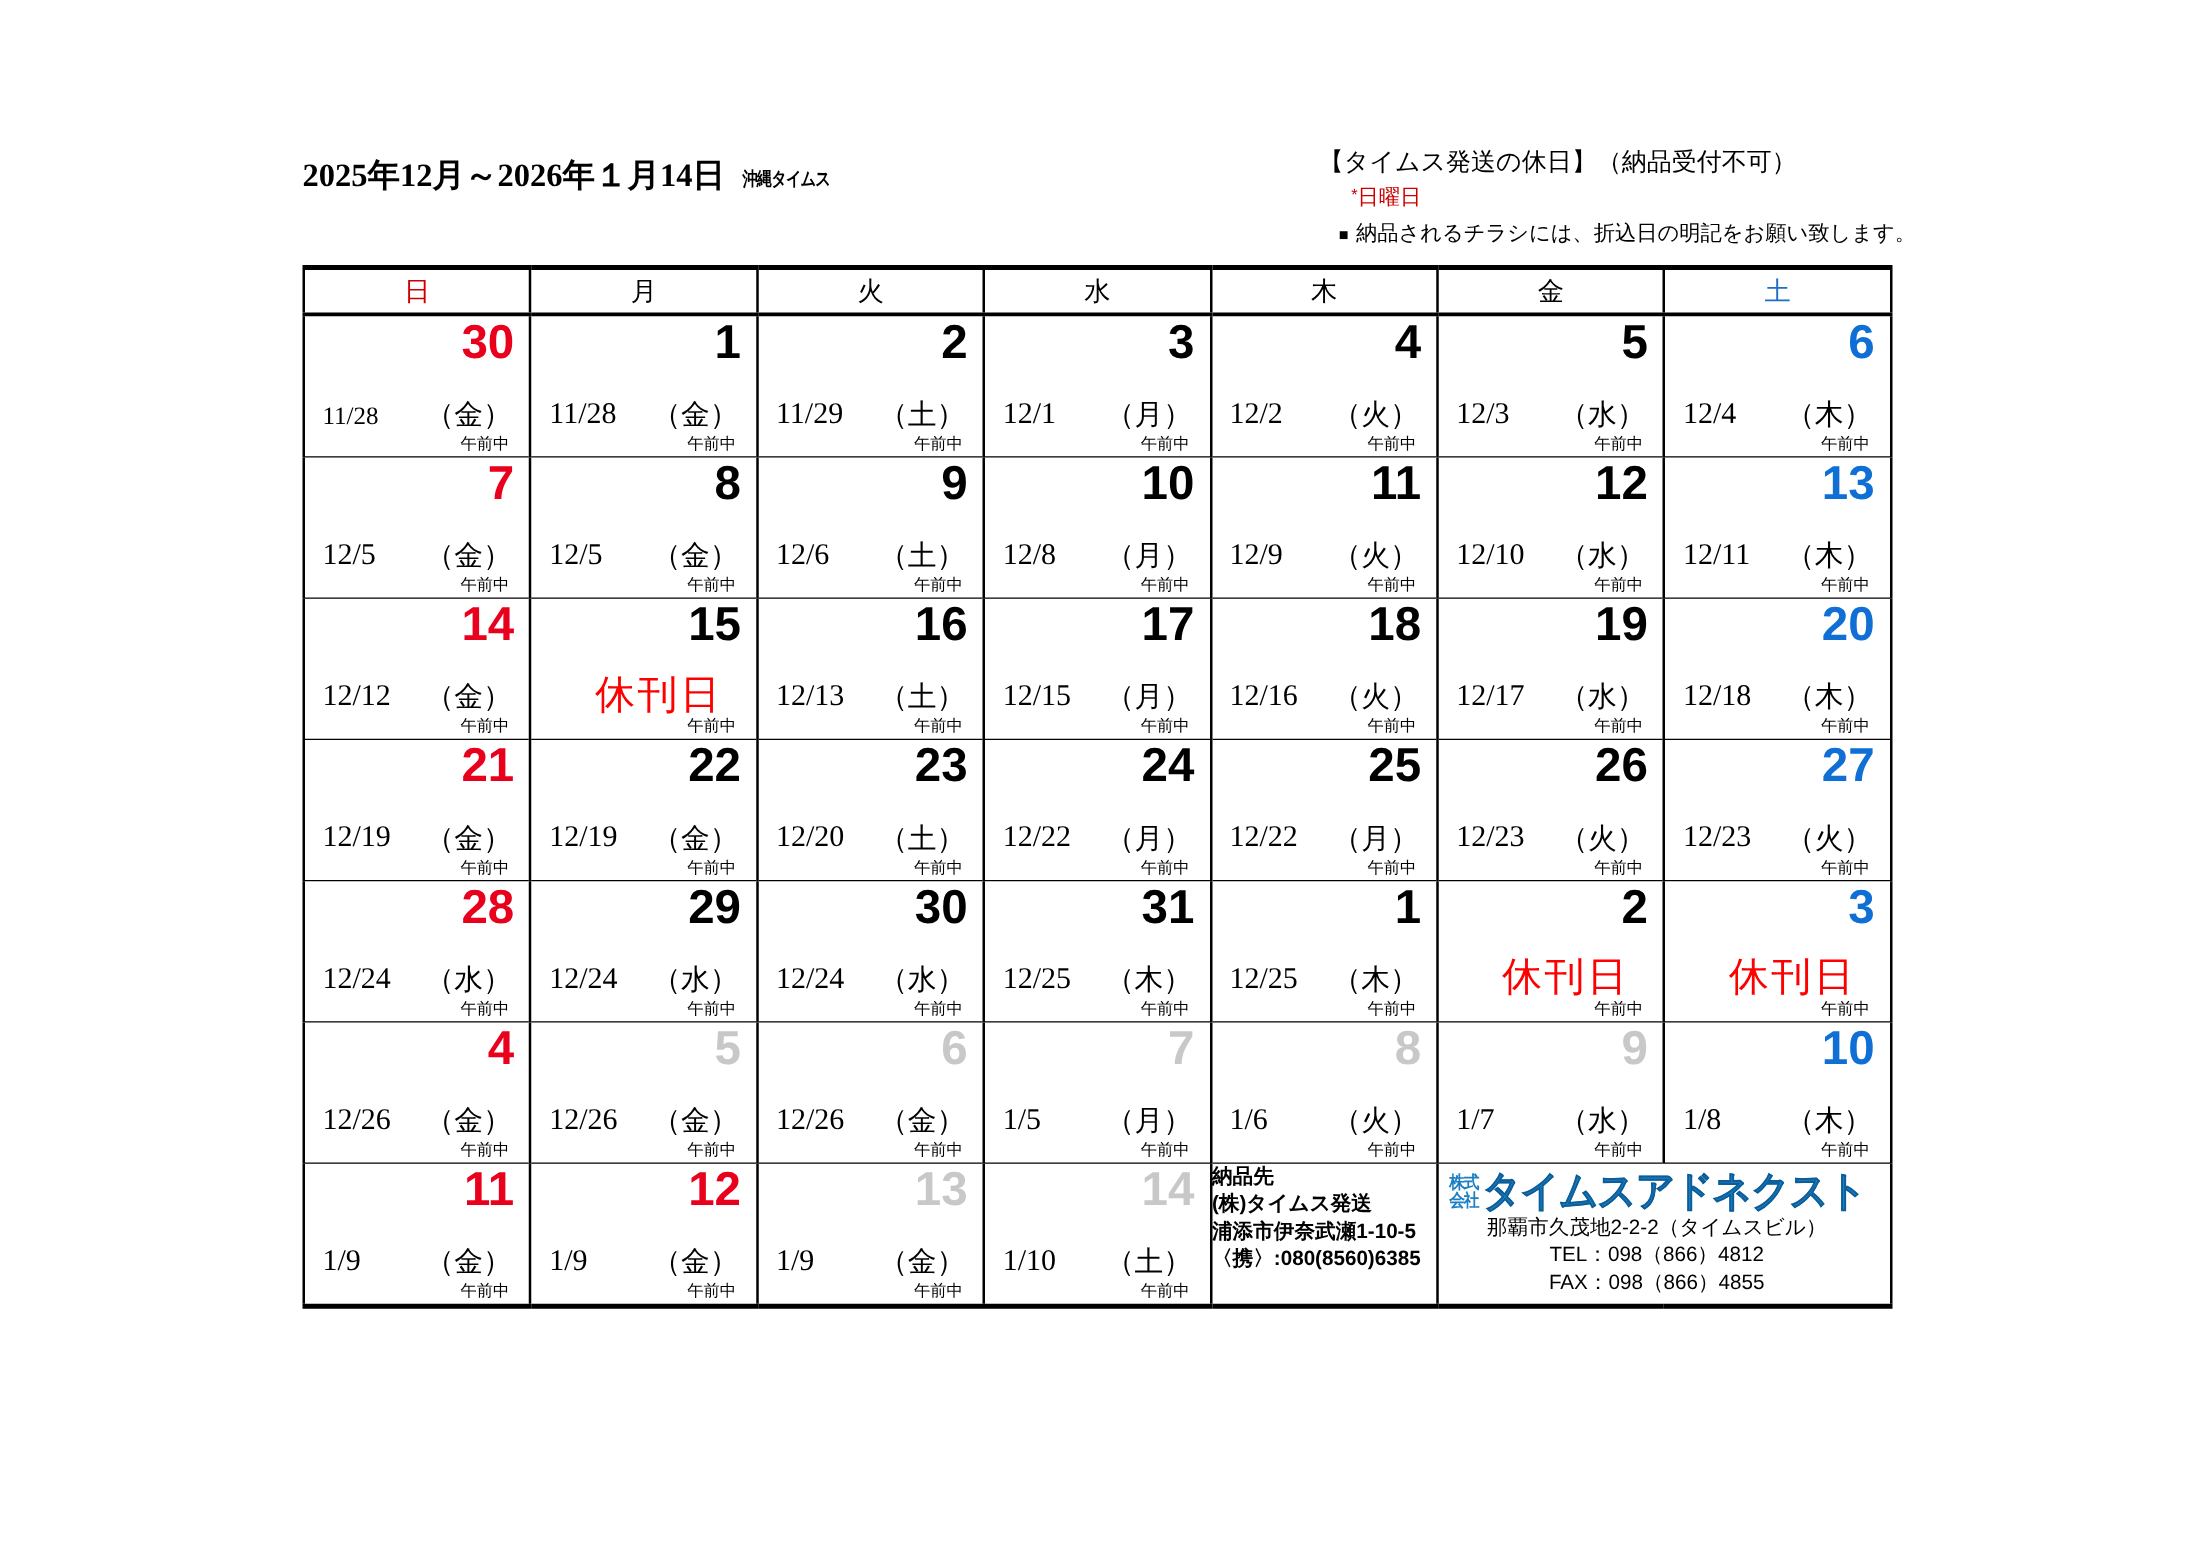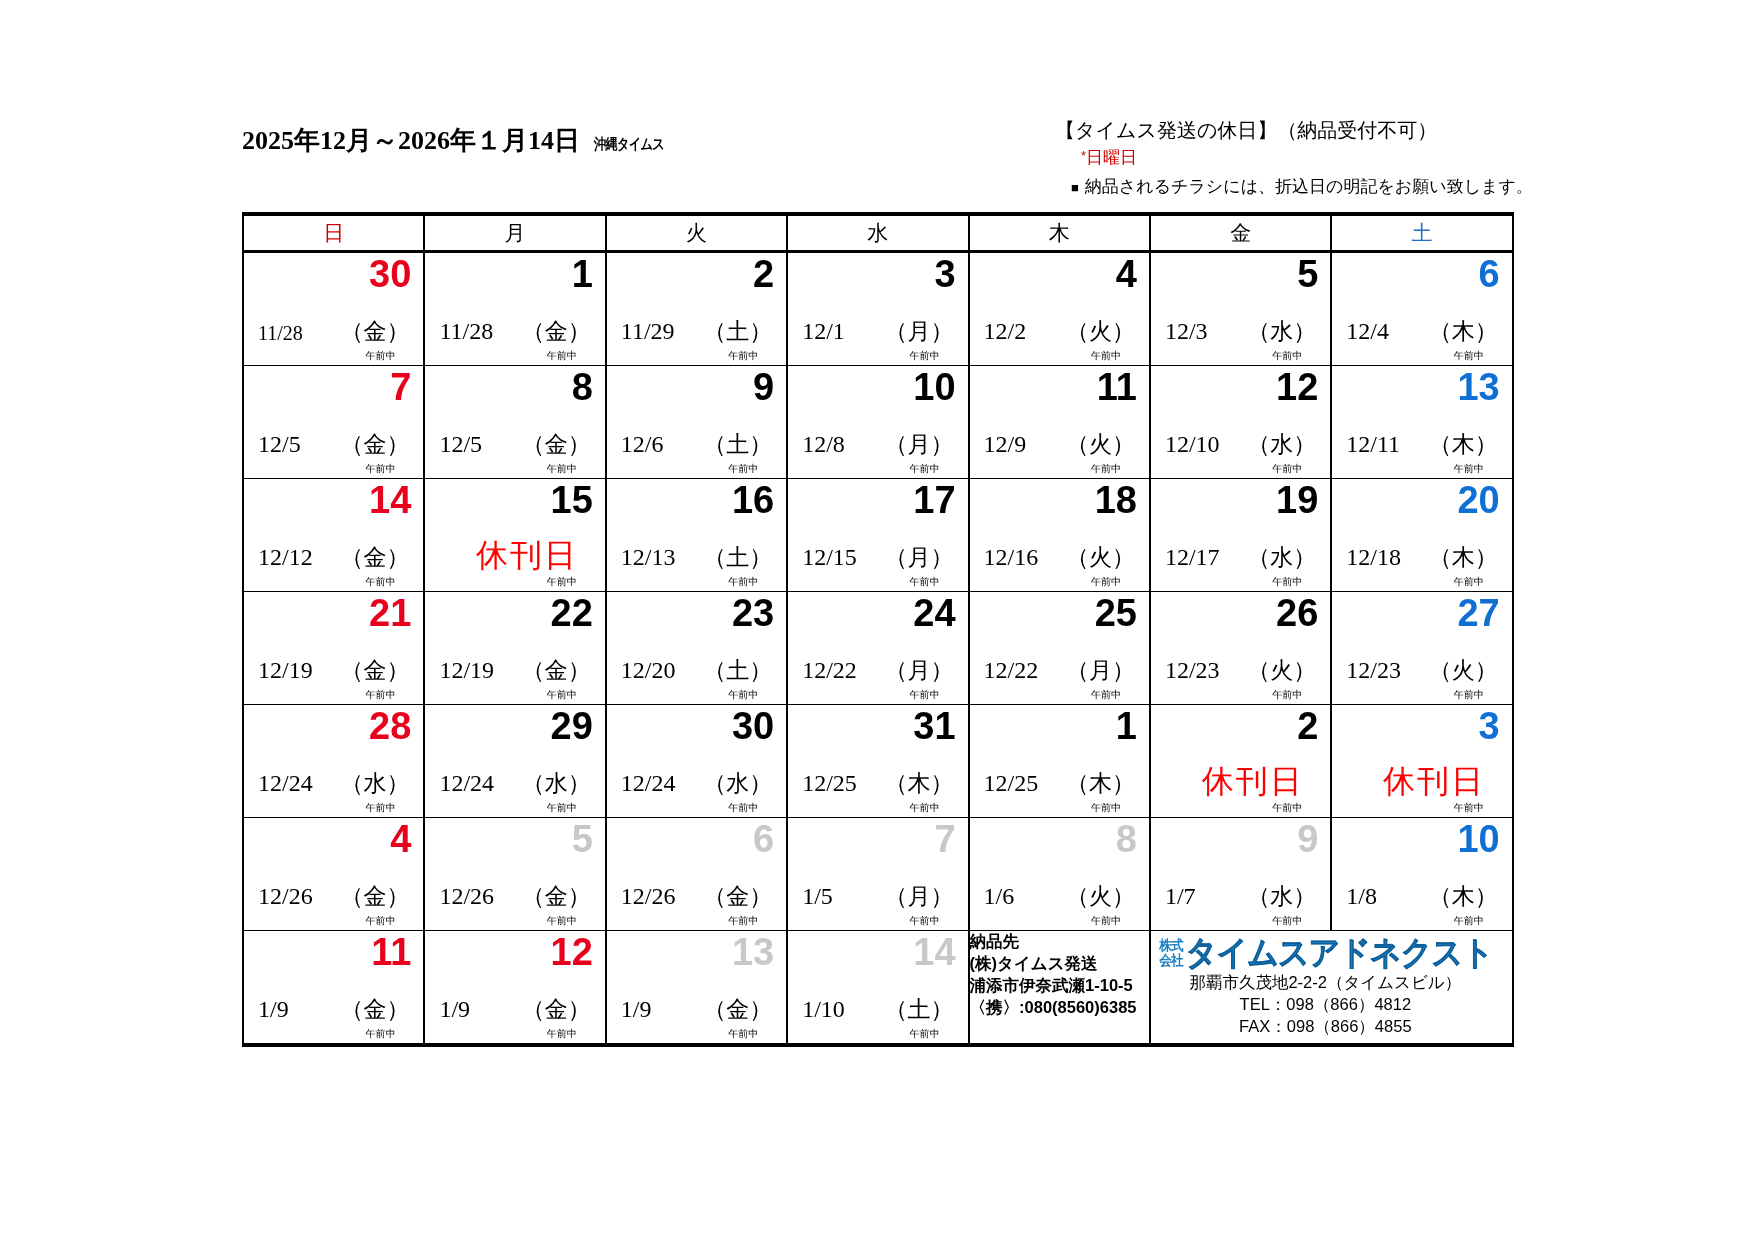--- a/index.html
+++ b/index.html
@@ -158,23 +158,23 @@
     padding: 0 14px 0 14px;
     box-sizing: border-box;
     font-family: "Liberation Serif", "DejaVu Serif", serif;
   }
   .deliv-date { font-size: 24px; line-height: 1; }
   .deliv-date.small { font-size: 20px; }
   .deliv-dow  { font-size: 23px; line-height: 1; }
 
   .ampm {
     position: absolute;
-    right: 28px;
+    right: 16px;
     bottom: 4px;
-    font-size: 10px;
+    font-size: 13px;
     font-family: "Liberation Serif", "DejaVu Serif", serif;
     line-height: 1;
   }
 
   .closed {
     position: absolute;
     left: 0;
     right: 0;
     bottom: 20px;
     text-align: center;

